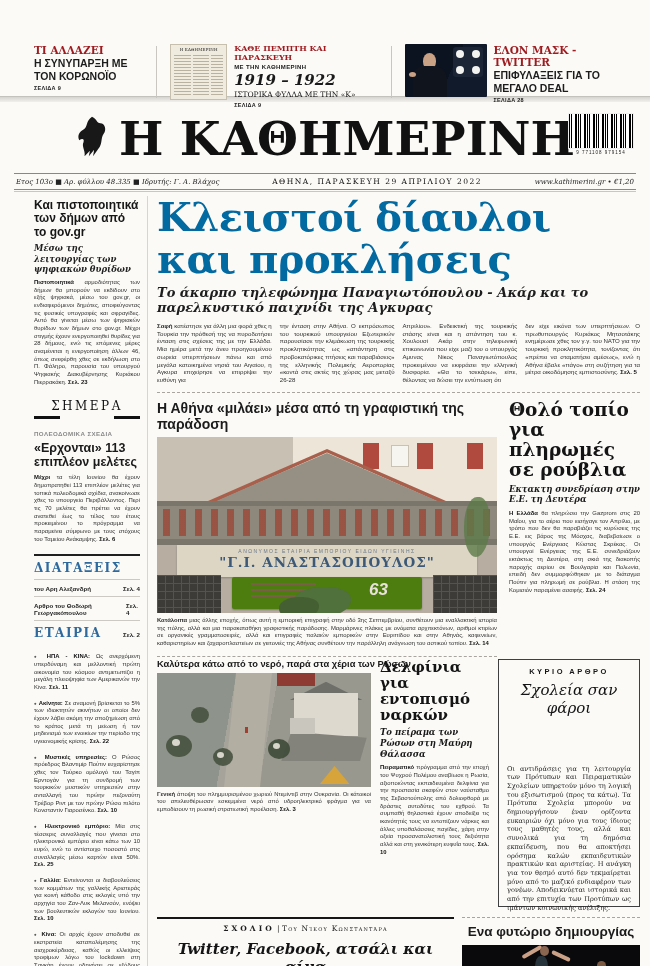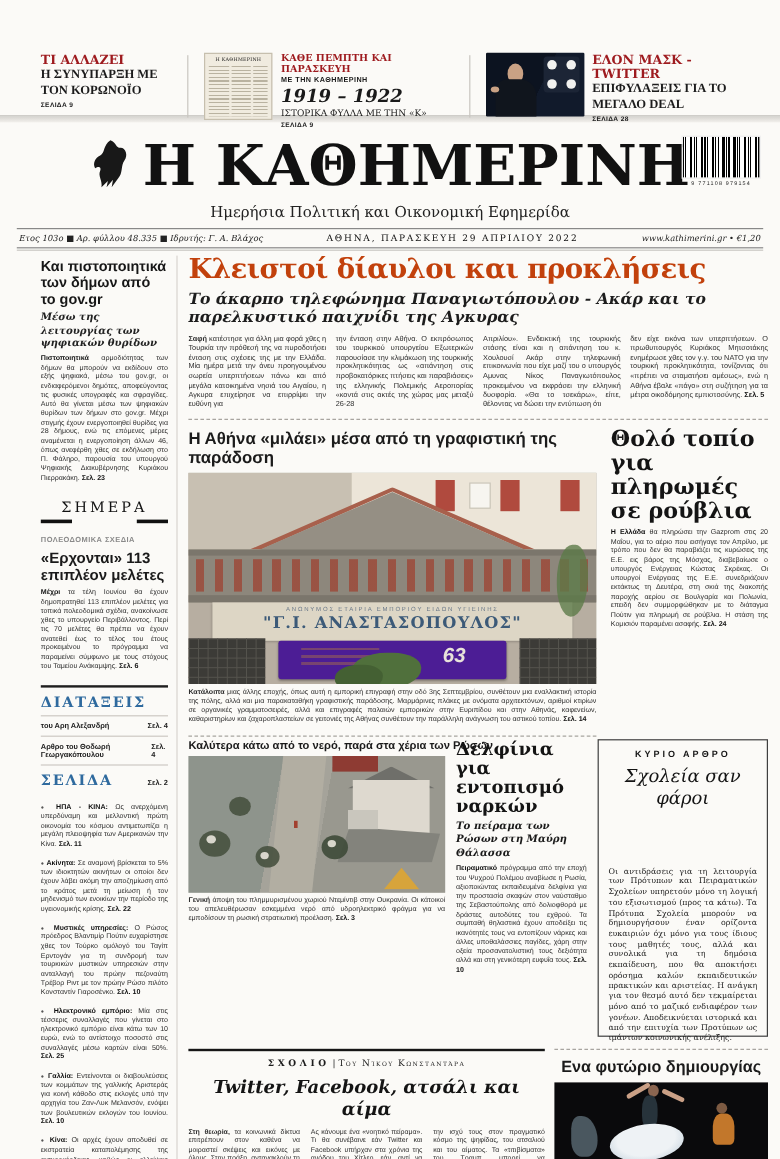--- a/index.html
+++ b/index.html
@@ -9,21 +9,21 @@
     background:#fbfaf7; overflow:hidden; color:#1a1a1a;
     font-family:"Liberation Sans", sans-serif;
   }
   .serif { font-family:"DejaVu Serif", "Liberation Serif", serif; }
 
   
   .topbar { display:flex; align-items:flex-start; gap:13px; padding:44px 14px 0 34px; height:96px; }
   .vdiv { width:1px; height:52px; background:#c9c6c0; margin-top:2px; }
   .promo { display:flex; gap:7px; }
   .kicker { color:#9e1b1f; font-family:"DejaVu Serif", serif; font-weight:bold; font-size:10.5px; line-height:1.15; }
-  .promo-title { font-family:Liberation Serif, serif; font-weight:bold; font-size:10.5px; line-height:1.2; color:#1c1c1c; margin-top:1px; }
+  .promo-title { font-family:Liberation Sans, sans-serif; font-weight:bold; font-size:10.5px; line-height:1.2; color:#1c1c1c; margin-top:1px; }
   .pageref { font-size:5.5px; font-weight:bold; margin-top:3px; letter-spacing:.3px; }
   .promo1 { width:118px; display:block; }
   .promo2 { width:224px; }
   .thumb-news { width:57px; height:56px; background:#f0ebdf; border:1px solid #c6bfae; flex:none; position:relative; overflow:hidden; }
   .thumb-news .t-title { font-family:"DejaVu Serif", serif; font-size:4px; text-align:center; padding-top:2px; letter-spacing:.2px; }
   .thumb-news .t-lines { position:absolute; left:3px; right:3px; top:10px; bottom:2px;
     background:repeating-linear-gradient(#b9b2a0 0 1px, transparent 1px 3px); }
   .thumb-news .t-gut1, .thumb-news .t-gut2 { position:absolute; top:10px; bottom:2px; width:2px; background:#f0ebdf; }
   .thumb-news .t-gut1 { left:36%; } .thumb-news .t-gut2 { left:68%; }
   .promo2 .p2-k { font-size:8px; }
@@ -75,21 +75,21 @@
   .rail-item { display:flex; justify-content:space-between; align-items:baseline; font-size:6.2px; font-weight:bold; padding:5px 0 4px; border-bottom:1px solid #ccc9c3; color:#222; }
   .rail-row { display:flex; justify-content:space-between; align-items:baseline; padding-bottom:4px; border-bottom:1px solid #ccc9c3; }
   .rail-row .pg, .rail-item .pg { font-size:6.2px; font-weight:bold; }
   .briefs { list-style:none; margin-top:9px; }
   .briefs li { margin-bottom:8px; font-size:5.9px; line-height:1.3; text-align:justify; color:#2e2e2e; }
   .briefs li::before { content:"● "; color:#555; font-size:4.5px; }
   .btag { font-weight:bold; color:#111; }
   .bpg { font-weight:bold; color:#111; }
 
   
-  .lead-hl { font-family:"DejaVu Serif", serif; font-weight:bold; font-size:23px; letter-spacing:-.5px; line-height:1.05; color:#c2410c; margin:0 0 5px; }
+  .lead-hl { font-family:"DejaVu Serif", serif; font-weight:bold; font-size:40px; letter-spacing:-.5px; line-height:1.05; color:#0369a1; margin:0 0 5px; }
   .lead-dek { font-family:"DejaVu Serif", serif; font-style:italic; font-weight:bold; font-size:13px; color:#1d1d1d; margin-bottom:7px; }
   .lead-cols { display:flex; gap:8px; }
   .lead-cols .col { flex:1; font-size:6.1px; line-height:1.27; text-align:justify; color:#2e2e2e; }
   .dashes { border-top:1px dashed #a8a5a0; margin:8px 0 7px; }
 
   
   .bandA { display:flex; gap:12px; }
   .bandA-left { flex:1; min-width:0; }
   .athens-hl { font-size:14px; font-weight:bold; color:#1b1b1b; margin-bottom:5px; }
   .photo-athens { width:100%; height:176px; position:relative; overflow:hidden; background:#b7aea1; }
@@ -101,21 +101,21 @@
   .pa-pediment { position:absolute; left:50%; transform:translateX(-50%); top:16px; width:230px; height:50px;
     background:#958f84; clip-path:polygon(50% 0, 100% 100%, 0 100%); }
   .pa-pediment-tile { position:absolute; left:50%; transform:translateX(-50%); top:12px; width:238px; height:52px;
     background:#a8604c; clip-path:polygon(50% 0, 100% 100%, 96% 100%, 50% 7%, 4% 100%, 0 100%); }
   .pa-balustrade { position:absolute; left:0; right:0; top:64px; height:44px; background:#8d877c;
     border-top:5px solid #7b766c; border-bottom:6px solid #7b766c; }
   .pa-balusters { position:absolute; inset:3px 6px; background:repeating-linear-gradient(90deg,#9c4a3a 0 7px, #8d877c 7px 16px); opacity:.85; }
   .pa-sign { position:absolute; left:6%; right:6%; top:108px; height:32px; background:#ddd6c5; text-align:center; box-shadow:0 1px 2px rgba(0,0,0,.25); }
   .pa-sign-top { font-size:5px; letter-spacing:1.5px; color:#6a7888; padding-top:3px; white-space:nowrap; overflow:hidden; }
   .pa-sign-main { font-family:"DejaVu Serif", serif; font-weight:bold; font-size:13.5px; letter-spacing:1px; color:#3c5a78; white-space:nowrap; }
-  .pa-banner { position:absolute; left:22%; width:56%; top:140px; height:32px; background:#4c1d95; border-radius:2px; box-shadow:0 1px 2px rgba(0,0,0,.3); }
+  .pa-banner { position:absolute; left:22%; width:56%; top:140px; height:32px; background:#4d7c0f; border-radius:2px; box-shadow:0 1px 2px rgba(0,0,0,.3); }
   .pa-banner-num { position:absolute; right:18%; top:3px; color:#e8e2da; font-size:17px; font-weight:bold; font-style:italic; }
   .pa-banner-lines { position:absolute; left:10%; top:6px; width:34%; height:18px;
     background:repeating-linear-gradient(#8a5560 0 2px, transparent 2px 6px); opacity:.7; }
   .pa-grill { position:absolute; top:138px; width:64px; height:38px; background:#3c3b37;
     background-image:linear-gradient(90deg,#55534d 1px, transparent 1px), linear-gradient(#55534d 1px, transparent 1px);
     background-size:8px 8px; }
   .pa-grill.gl { left:0; } .pa-grill.gr { right:0; }
   .pa-leaf { position:absolute; border-radius:50% 40% 55% 45%; background:#50703c; }
   .pa-leaf.f1 { left:40%; top:150px; width:58px; height:30px; }
   .pa-leaf.f2 { left:36%; top:160px; width:40px; height:22px; background:#446033; }
@@ -231,21 +231,20 @@
     <div class="mast-row">
       <svg class="eagle" viewBox="0 0 32 40" aria-hidden="true">
         <path fill="#181818" d="M16 1 C10 5 12 11 8 13 C4 15 2 19 4 23 C7 21 9 22 8 25 C6 29 10 33 9 38 L14 33 L13 38 L18 32 L17 38 L22 31 C26 27 24 21 27 17 C30 13 28 7 24 7 C20 7 21 3 16 1 Z"></path>
       </svg>
       <h1 class="mast-title serif">Η ΚΑΘΗΜΕΡΙΝΗ</h1>
       <div class="barcode-wrap">
         <div class="barcode"></div>
         <div class="barcode-digits">9 771108 979154</div>
       </div>
     </div>
-    <div class="mast-sub">Ημερήσια Πολιτική και Οικονομική Εφημερίδα</div>
     <div class="dateline">
       <span class="ed-left">Ετος 103ο ■ Αρ. φύλλου 48.335 ■ Ιδρυτής: Γ. Α. Βλάχος</span>
       <span class="ed-center">ΑΘΗΝΑ, ΠΑΡΑΣΚΕΥΗ 29 ΑΠΡΙΛΙΟΥ 2022</span>
       <span class="ed-right">www.kathimerini.gr • €1,20</span>
     </div>
   </section>
 
   <div class="content">
 
     <aside class="sidebar">
@@ -269,21 +268,21 @@
         </div>
         <div class="rail-item">
           <span>του Αρη Αλεξανδρή</span>
           <span class="pg">Σελ. 4</span>
         </div>
         <div class="rail-item">
           <span>Αρθρο του Θοδωρή Γεωργακόπουλου</span>
           <span class="pg">Σελ. 4</span>
         </div>
         <div class="rail-item" style="border-bottom:none;">
-          <span class="rail-title">ΣΕΛΙΔΑ</span>
+          <span class="rail-title">ΕΤΑΙΡΙΑ</span>
           <span class="pg">Σελ. 2</span>
         </div>
       </div>
 
       <ul class="briefs">
         <li><span class="btag">ΗΠΑ - ΚΙΝΑ:</span><span> Ως ανερχόμενη υπερδύναμη και μελλοντική πρώτη οικονομία του κόσμου αντιμετωπίζει η μεγάλη πλειοψηφία των Αμερικανών την Κίνα. </span><span class="bpg">Σελ. 11</span></li>
         <li><span class="btag">Ακίνητα:</span><span> Σε αναμονή βρίσκεται το 5% των ιδιοκτητών ακινήτων οι οποίοι δεν έχουν λάβει ακόμη την αποζημίωση από το κράτος μετά τη μείωση ή τον μηδενισμό των ενοικίων την περίοδο της υγειονομικής κρίσης. </span><span class="bpg">Σελ. 22</span></li>
         <li><span class="btag">Μυστικές υπηρεσίες:</span><span> Ο Ρώσος πρόεδρος Βλαντιμίρ Πούτιν ευχαρίστησε χθες τον Τούρκο ομόλογό του Ταγίπ Ερντογάν για τη συνδρομή των τουρκικών μυστικών υπηρεσιών στην ανταλλαγή του πρώην πεζοναύτη Τρέβορ Ριντ με τον πρώην Ρώσο πιλότο Κονσταντίν Γιαροσένκο. </span><span class="bpg">Σελ. 10</span></li>
         <li><span class="btag">Ηλεκτρονικό εμπόριο:</span><span> Μία στις τέσσερις συναλλαγές που γίνεται στο ηλεκτρονικό εμπόριο είναι κάτω των 10 ευρώ, ενώ το αντίστοιχο ποσοστό στις συναλλαγές μέσω καρτών είναι 50%. </span><span class="bpg">Σελ. 25</span></li>
         <li><span class="btag">Γαλλία:</span><span> Εντείνονται οι διαβουλεύσεις των κομμάτων της γαλλικής Αριστεράς για κοινή κάθοδο στις εκλογές υπό την αρχηγία του Ζαν-Λυκ Μελανσόν, ενόψει των βουλευτικών εκλογών του Ιουνίου. </span><span class="bpg">Σελ. 10</span></li>
@@ -333,20 +332,21 @@
             <div class="pa-grill gr"></div>
             <div class="pa-leaf f1"></div>
             <div class="pa-leaf f2"></div>
             <div class="pa-leaf f3"></div>
           </div>
           <p class="photo-caption"><b class="lead-in">Κατάλοιπα</b><span> μιας άλλης εποχής, όπως αυτή η εμπορική επιγραφή στην οδό 3ης Σεπτεμβρίου, συνθέτουν μια εναλλακτική ιστορία της πόλης, αλλά και μια παρακαταθήκη γραφιστικής παράδοσης. Μαρμάρινες πλάκες με ονόματα αρχιτεκτόνων, αριθμοί κτιρίων σε οργανικές γραμματοσειρές, αλλά και επιγραφές παλαιών εμπορικών στην Ευριπίδου και στην Αθηνάς, καφενείων, καθαριστηρίων και ζαχαροπλαστείων σε γειτονιές της Αθήνας συνθέτουν την παράλληλη ανάγνωση του αστικού τοπίου. </span><b class="bpg">Σελ. 14</b></p>
           <div class="dashes" style="margin-bottom:0;"></div>
         </div>
         <div class="roubles">
           <h2 class="col-hl">Θολό τοπίο για πληρωμές σε ρούβλια</h2>
+          <div class="col-dek">Εκτακτη συνεδρίαση στην Ε.Ε. τη Δευτέρα</div>
           <p class="tiny"><b class="lead-in">Η Ελλάδα</b><span> θα πληρώσει την Gazprom στις 20 Μαΐου, για το αέριο που εισήγαγε τον Απρίλιο, με τρόπο που δεν θα παραβιάζει τις κυρώσεις της Ε.Ε. εις βάρος της Μόσχας, διαβεβαίωσε ο υπουργός Ενέργειας Κώστας Σκρέκας. Οι υπουργοί Ενέργειας της Ε.Ε. συνεδριάζουν εκτάκτως τη Δευτέρα, στη σκιά της διακοπής παροχής αερίου σε Βουλγαρία και Πολωνία, επειδή δεν συμμορφώθηκαν με το διάταγμα Πούτιν για πληρωμή σε ρούβλια. Η στάση της Κομισιόν παραμένει ασαφής. </span><b class="bpg">Σελ. 24</b></p>
         </div>
       </div>
 
       <div class="bandB">
         <div class="flood">
           <h3 class="flood-hl">Καλύτερα κάτω από το νερό, παρά στα χέρια των Ρώσων</h3>
           <div class="photo-flood">
             <div class="pf-road"></div>
             <div class="pf-roofred"></div>

